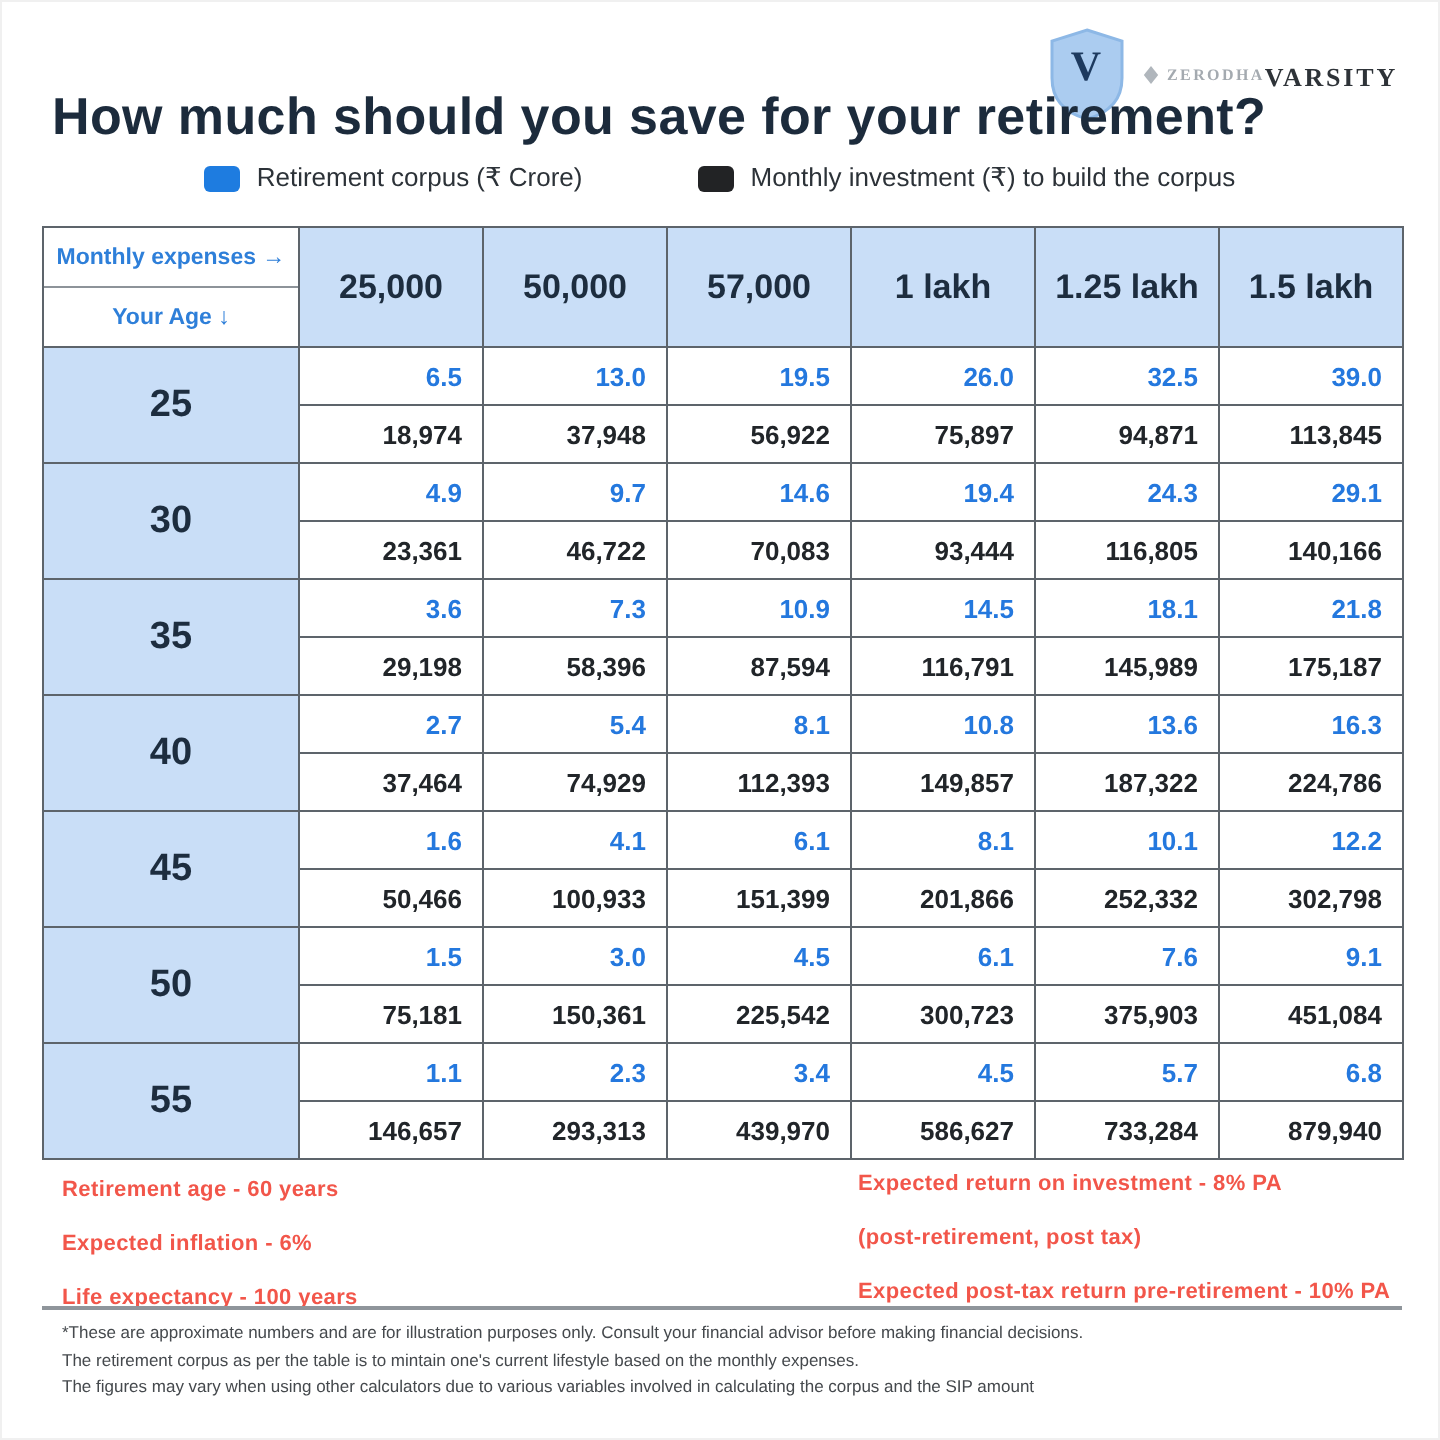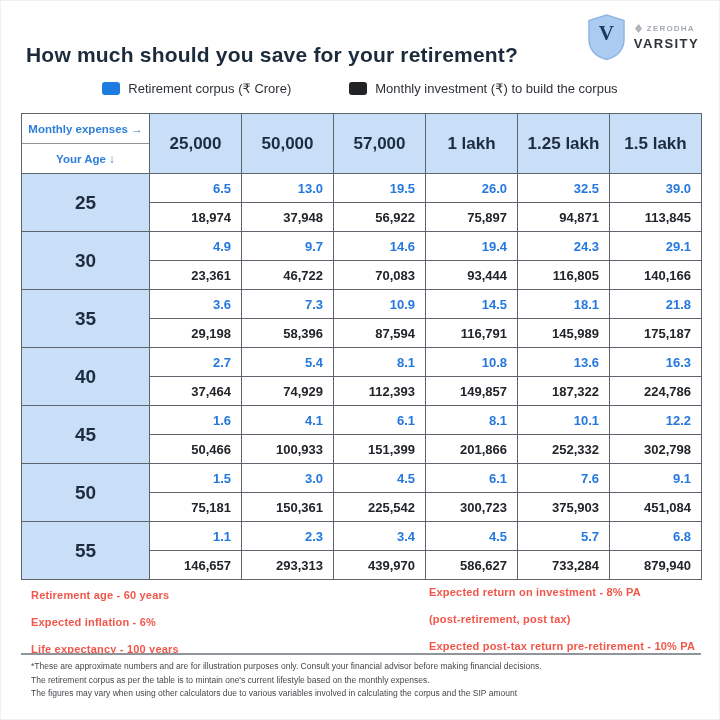--- a/index.html
+++ b/index.html
@@ -5,38 +5,38 @@
   html,body { margin:0; padding:0; background:#fdfdfd; }
   .page {
     position:relative; width:720px; height:720px; background:#ffffff;
     font-family:"Liberation Sans","DejaVu Sans",sans-serif;
     overflow:hidden; box-sizing:border-box; border:1px solid #f0f0f0;
   }
 
   
   .title {
     position:absolute; left:25px; top:42px;
-    font-size:21px; font-weight:700; color:#1c2b3c; letter-spacing:0.2px;
+    font-size:26px; font-weight:700; color:#1c2b3c; letter-spacing:0.2px;
   }
 
   
   .legend { position:absolute; left:0; right:0; top:80px; display:flex; justify-content:center; gap:58px; }
   .legend-item { display:flex; align-items:center; gap:8px; font-size:13px; color:#2c3238; font-weight:400; }
   .swatch { width:18px; height:13px; border-radius:3px; background:#888; }
 
   
   .logo { position:absolute; right:20px; top:13px; display:flex; gap:9px; align-items:center; }
   .shield { width:37px; height:46px; position:relative; }
   .shield svg { display:block; }
   .shield-letter {
     position:absolute; left:0; top:7px; width:100%; text-align:center;
     font-family:"Liberation Serif","DejaVu Serif",serif; font-weight:700;
     font-size:21px; color:#1d3a5f;
   }
-  .logo-text { display:flex; flex-direction:column; justify-content:space-between; }
+  .logo-text { display:flex; justify-content:space-between;font-family:Liberation Serif, serif; }
   .zerodha-row { display:flex; align-items:center; gap:4px; }
   .zerodha-mark { width:9px; height:9px; }
   .zerodha-name { font-size:8px; color:#a4aab0; font-weight:700; letter-spacing:1.2px; }
   .varsity-name { font-size:13px; font-weight:700; color:#2e3338; letter-spacing:1.4px; margin-top:3px; }
 
   
   .table-wrap { position:absolute; left:20px; top:112px; }
   table { border-collapse:collapse; table-layout:fixed; width:680px; }
   th, td { border:1px solid #5d646b; padding:0; box-sizing:border-box; }
   .header-row { height:60px; }

